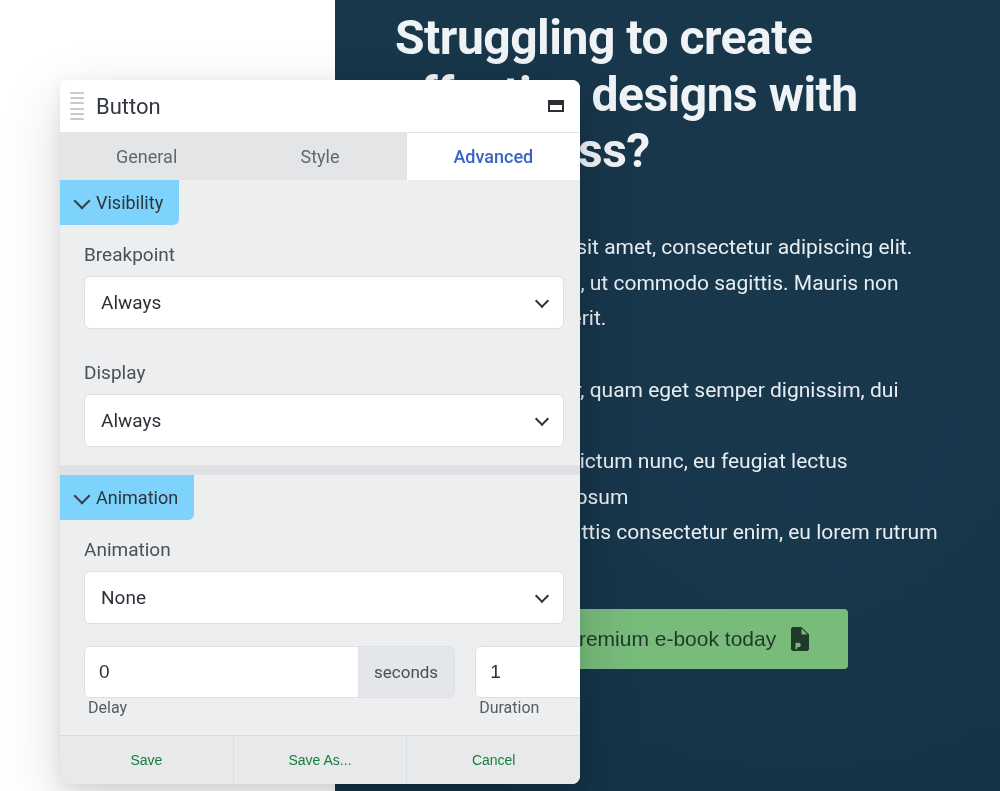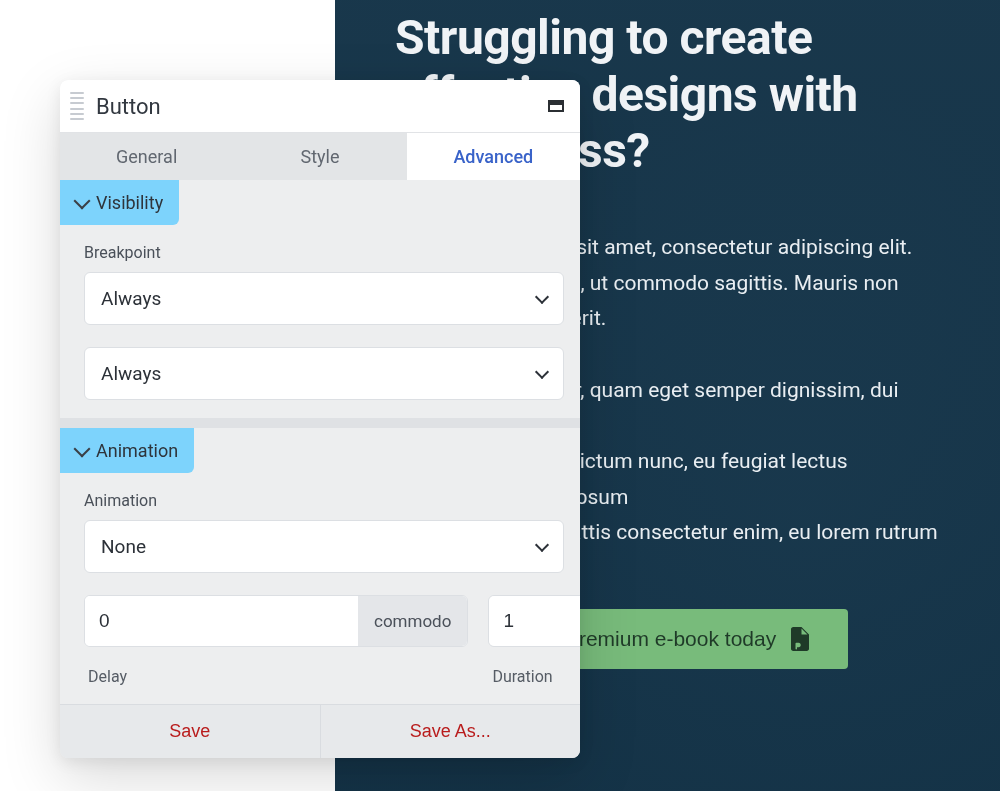--- a/index.html
+++ b/index.html
@@ -143,21 +143,21 @@
       border-left: 2px solid #3a3f46;
       border-bottom: 2px solid #3a3f46;
       transform: rotate(-45deg);
       margin-top: -4px;
     }
 
     .field-block {
       padding: 4px 16px 18px 24px;
     }
     .field-label {
-      font-size: 16px;
+      font-size: 19px;
       color: #4a5059;
       margin-bottom: 10px;
       margin-top: 10px;
     }
 
     .select {
       position: relative;
       background: #fff;
       border: 1px solid #dcdfe3;
       border-radius: 6px;
@@ -202,35 +202,35 @@
       background: #e4e6e9;
       color: #4a5059;
       font-size: 17px;
       padding: 14px 16px;
       display: flex;
       align-items: center;
     }
     .sub-label {
       font-size: 16px;
       color: #565c65;
-      margin-top: 20px;
+      margin-top: 0;
       padding-left: 4px;
     }
 
     .panel-footer {
       display: flex;
       border-top: 1px solid #d9dce0;
       background: #e7e9eb;
     }
     .footer-btn {
       flex: 1;
       text-align: center;
       padding: 16px 0;
-      font-size: 18px;
-      color: #b91c1c;
+      font-size: 14px;
+      color: #15803d;
       cursor: pointer;
       border: none;
       background: transparent;
     }
     .footer-btn + .footer-btn { border-left: 1px solid #d9dce0; }
 
     .section-gap {
       height: 10px;
       background: #dfe1e4;
     }
@@ -290,20 +290,21 @@
 
       <div class="field-block">
         <div class="field-label">Breakpoint</div>
         <div class="select">
           <span>Always</span>
           <span class="chev-down"></span>
         </div>
       </div>
 
       <div class="field-block">
+        <div class="field-label">Display</div>
         <div class="select">
           <span>Always</span>
           <span class="chev-down"></span>
         </div>
       </div>
     </div>
 
     <div class="section-gap"></div>
 
     <div class="section">
@@ -318,35 +319,36 @@
           <span>None</span>
           <span class="chev-down"></span>
         </div>
       </div>
 
       <div class="field-block">
         <div class="num-row">
           <div class="num-group">
             <div class="num-input-wrap">
               <input class="num-input" value="0" style="">
-              <div class="unit">commodo</div>
+              <div class="unit">seconds</div>
             </div>
             <div class="sub-label">Delay</div>
           </div>
           <div class="num-group">
             <div class="num-input-wrap">
               <input class="num-input" value="1" style="">
 
             </div>
             <div class="sub-label">Duration</div>
           </div>
         </div>
       </div>
     </div>
 
   </div>
 
   <div class="panel-footer">
     <button class="footer-btn">Save</button>
     <button class="footer-btn">Save As...</button>
+    <button class="footer-btn">Cancel</button>
   </div>
 
 </div>
 
 </body></html>

